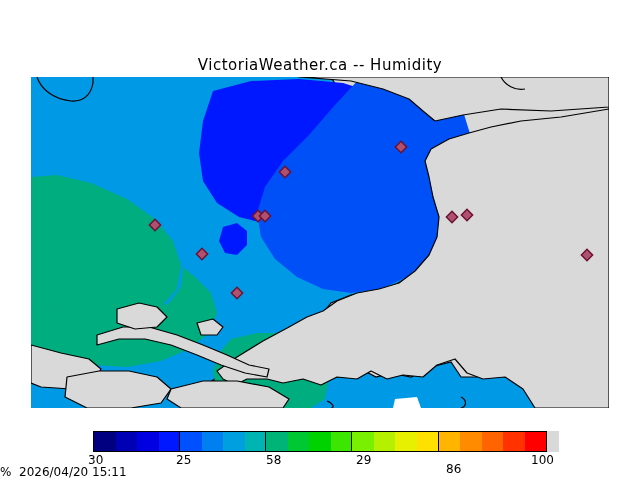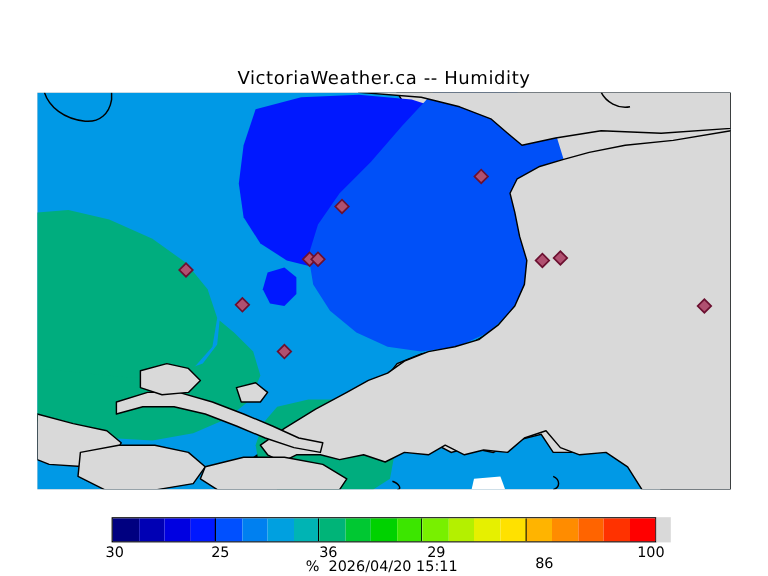--- a/index.html
+++ b/index.html
@@ -15,21 +15,21 @@
   #map svg{display:block;}
 
   #cbar{position:absolute;left:93px;top:431px;width:454px;height:21px;
         border:1px solid #000;box-sizing:border-box;display:flex;}
   #cbar .seg{height:100%;flex:1 1 auto;}
   #cbar .major{box-shadow:inset -1px 0 0 #000;}
   #cbtail{position:absolute;left:547px;top:431px;width:12px;height:21px;background:#d9d9d9;}
 
   .ticklab{position:absolute;top:453px;font-size:12px;color:#000;white-space:pre;}
 
-  #units{position:absolute;left:0;top:465px;width:636px;text-align:center;
+  #units{position:absolute;left:0;top:465px;width:636px;text-align:left;
          font-size:12px;color:#000;white-space:pre;}
 </style>
 </head>
 <body>
 
 <div id="root">
 
   <div id="title">VictoriaWeather.ca -- Humidity</div>
 
   <div id="map">
@@ -166,19 +166,19 @@
       <div class="seg" style="background: rgb(255, 180, 0);"></div>
       <div class="seg" style="background: rgb(255, 140, 0);"></div>
       <div class="seg" style="background: rgb(255, 100, 0);"></div>
       <div class="seg" style="background: rgb(255, 50, 0);"></div>
       <div class="seg" style="background: rgb(255, 0, 0);"></div>
     </div>
   <div id="cbtail"></div>
 
   <div class="ticklab" id="t0" style="left:88px;">30</div>
   <div class="ticklab" id="t1" style="left:176px;">25</div>
-  <div class="ticklab" id="t2" style="left:266px;">36</div>
+  <div class="ticklab" id="t2" style="left:266px;">58</div>
   <div class="ticklab" id="t3" style="left:356px;">29</div>
   <div class="ticklab" id="t4" style="left:446px;margin-top:9px;">86</div>
   <div class="ticklab" id="t5" style="left:531px;">100</div>
 
   <div id="units">%  2026/04/20 15:11</div>
 </div>
 
 </body></html>

